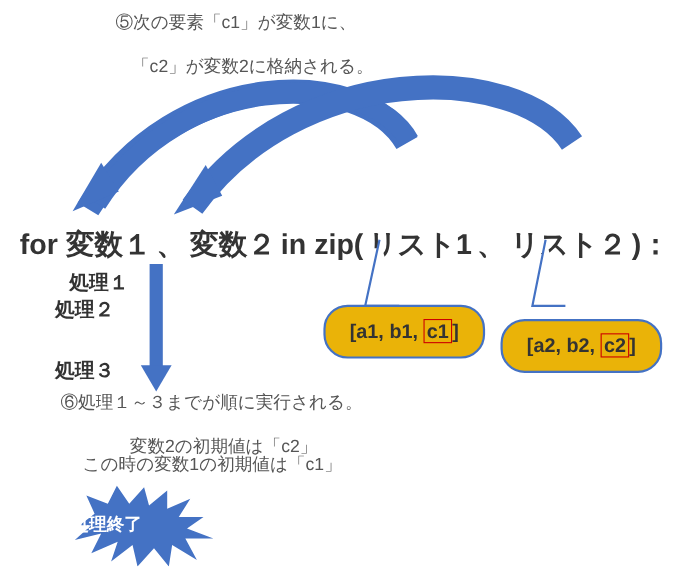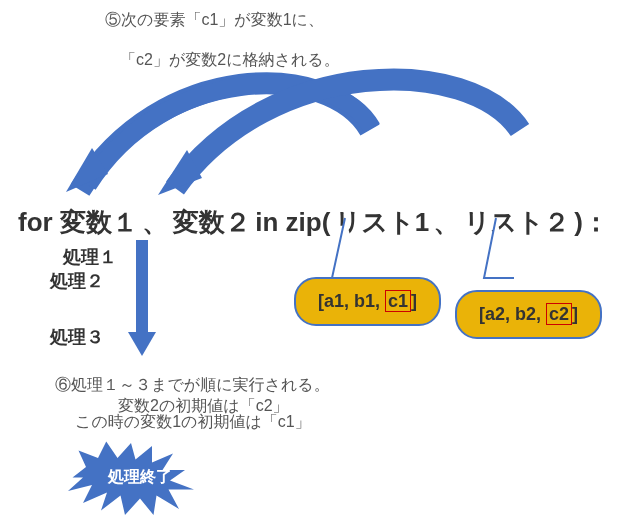--- a/index.html
+++ b/index.html
@@ -3,21 +3,21 @@
 <meta charset="utf-8">
 <style>
   body{margin:0;font-family:"Meiryo","Hiragino Sans",sans-serif;width:627px;height:525px;position:relative;overflow:hidden;color:#333}
   .annotation{font-size:16px;color:#555}
   .code-line{font-size:26px;font-weight:bold;color:#333}
   .proc-line{font-size:18px;font-weight:bold;color:#333}
   .bubble{position:absolute;border:2px solid #4472c4;border-radius:22px;background:#eab308;padding:12px 14px;font-size:18px;font-weight:bold;text-align:center}
   .red-box{border:1px solid #c00;padding:0 2px}
   .starburst{position:absolute;width:150px;height:75px;left:65px;top:440px}
   .star-bg{position:absolute;inset:0}
-  .star-text{position:absolute;width:100%;text-align:center;top:27px;color:#fff;font-weight:bold;font-size:16px}
+  .star-text{position:absolute;width:100%;top:27px;color:#fff;font-weight:bold;font-size:16px}
   .arrow-down{position:absolute;left:130px;top:240px;width:24px;height:120px}
   .arrow-down .shaft{position:absolute;left:6px;top:0;width:12px;height:95px;background:#4472c4}
   .arrow-down .head{position:absolute;left:-2px;top:92px;width:0;height:0;border-left:14px solid transparent;border-right:14px solid transparent;border-top:24px solid #4472c4}
   svg.curve{position:absolute;top:0;left:0;pointer-events:none}
 </style>
 </head>
 <body>
 
 <div class="annotation" style="position:absolute;left:105px;top:10px">⑤次の要素「c1」が変数1に、</div>
 <div class="annotation" style="position:absolute;left:120px;top:50px">「c2」が変数2に格納される。</div>
@@ -69,21 +69,21 @@
   <span>b1</span>,
   <span class="red-box">c1</span>]
 </div>
 
 <div class="bubble" style="left:455px;top:290px;width:115px">
   [<span>a2</span>,
   <span>b2</span>,
   <span class="red-box">c2</span>]
 </div>
 
-<div class="annotation" style="position:absolute;left:55px;top:375px">⑥処理１～３までが順に実行される。</div>
+<div class="annotation" style="position:absolute;left:55px;top:356px">⑥処理１～３までが順に実行される。</div>
 <div class="annotation" style="position:absolute;left:75px;top:412px">この時の変数1の初期値は「c1」</div>
 <div class="annotation" style="position:absolute;left:118px;top:396px">変数2の初期値は「c2」</div>
 
 <div class="starburst">
   <svg class="star-bg" viewBox="0 0 200 100">
     <polygon fill="#4472c4" points="10,50 28,36 18,14 44,24 55,2 70,24 88,4 94,26 116,8 116,30 144,18 130,40 160,40 140,54 172,66 138,66 152,92 122,74 118,100 100,78 80,100 74,74 48,94 56,70 24,84 36,60 4,68 24,50"></polygon>
   </svg>
   <div class="star-text">処理終了</div>
 </div>
 

